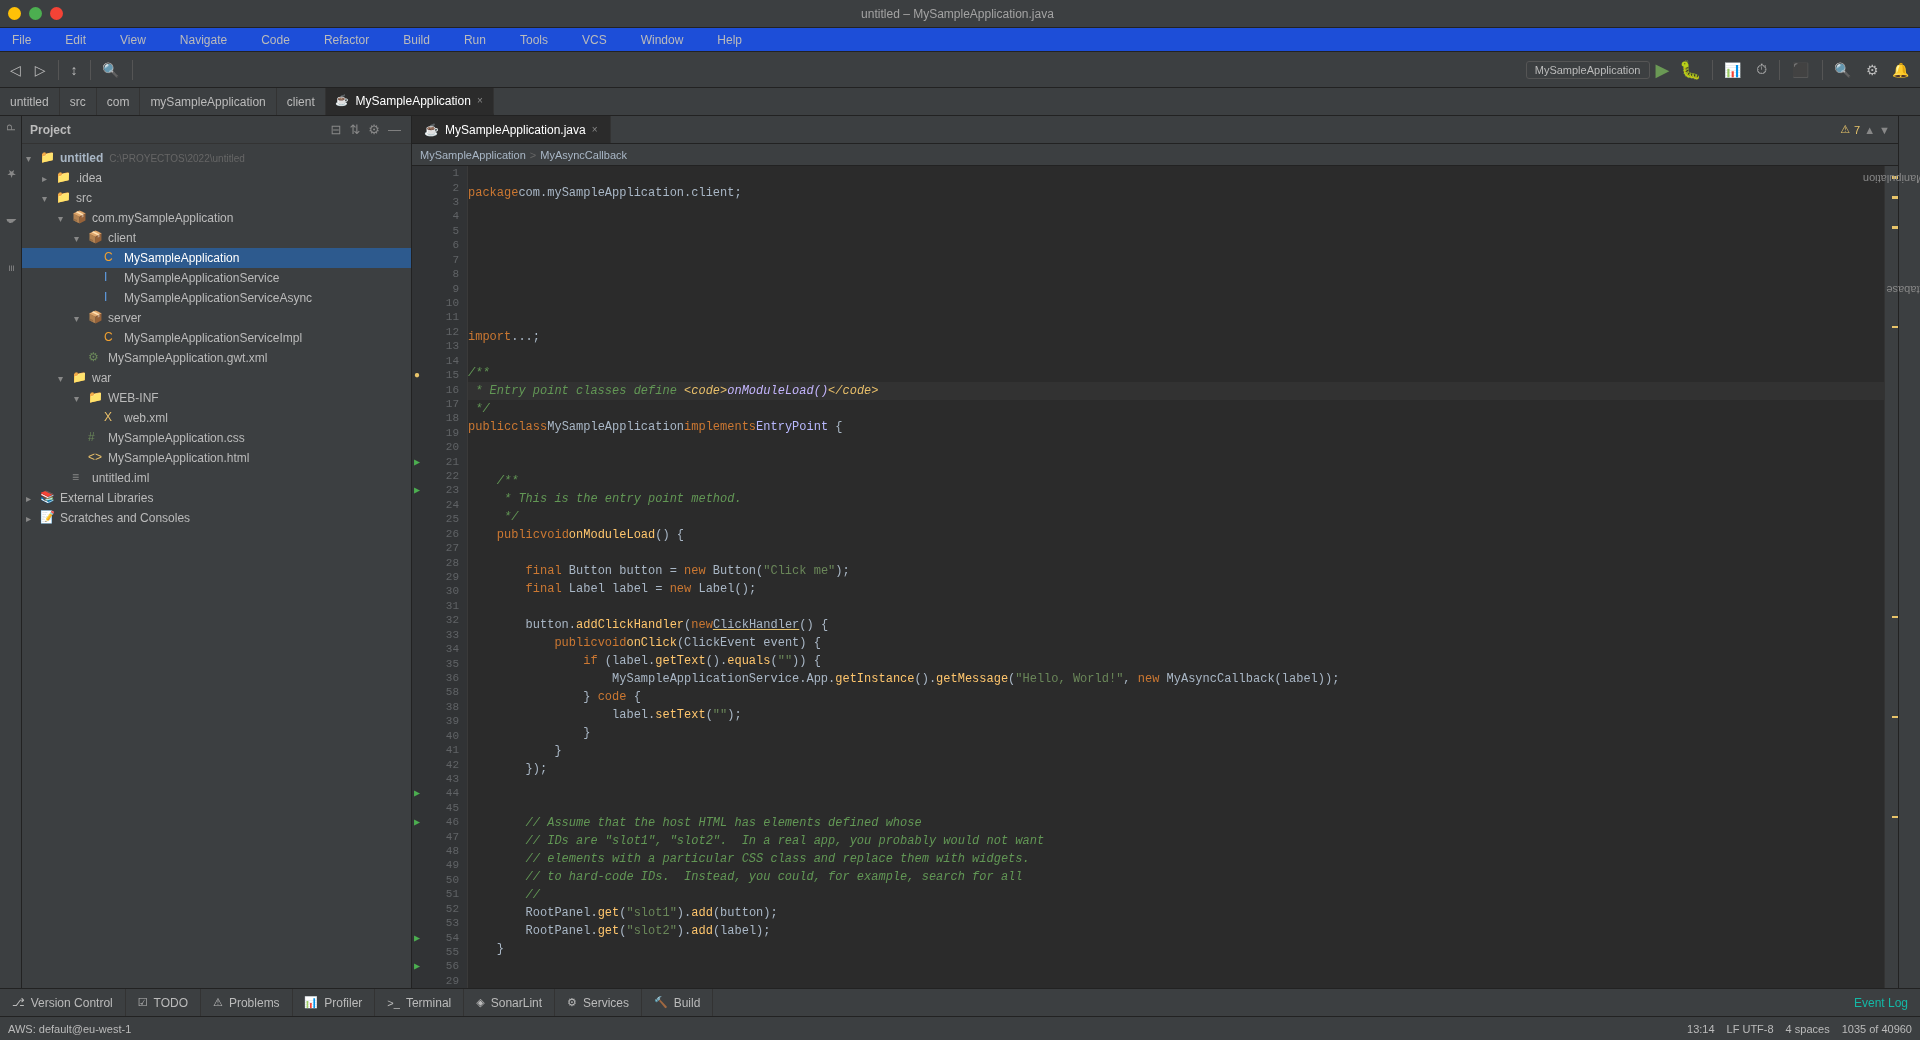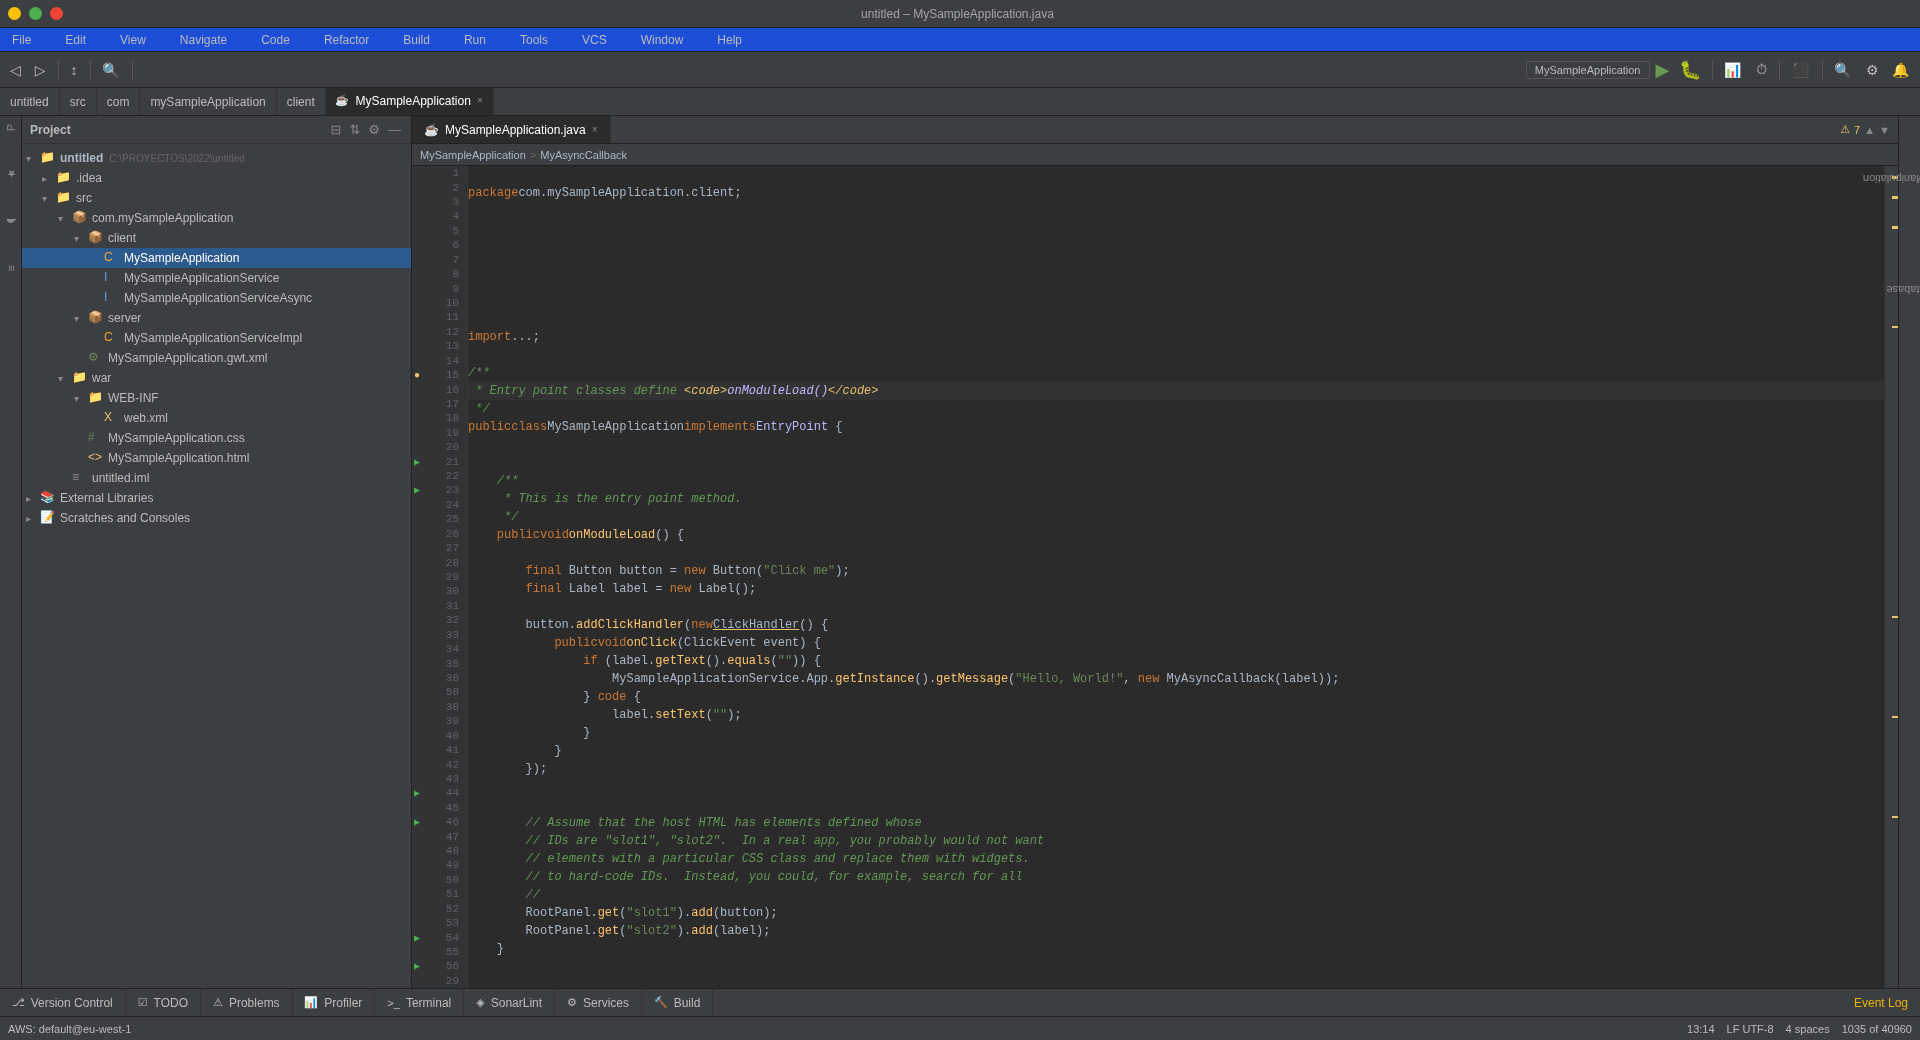--- a/index.html
+++ b/index.html
@@ -62,21 +62,21 @@
     
     .status-bar { background: #3c3f41; height: 24px; display: flex; align-items: center; padding: 0 8px; border-top: 1px solid #222; flex-shrink: 0; font-size: 11px; color: #bbb; gap: 16px; }
     .status-left { display: flex; gap: 12px; align-items: center; flex: 1; }
     .status-right { display: flex; gap: 12px; align-items: center; }
     .status-item { cursor: pointer; }
 
     
     .bottom-toolbar { background: #3c3f41; height: 28px; display: flex; align-items: stretch; border-top: 1px solid #222; flex-shrink: 0; }
     .bottom-tab { display: flex; align-items: center; padding: 0 12px; gap: 6px; cursor: pointer; font-size: 12px; color: #bbb; border-right: 1px solid #333; }
     .bottom-tab .icon { font-size: 11px; }
-    .event-log { margin-left: auto; padding: 0 12px; display: flex; align-items: center; color: #eab308; font-size: 12px; cursor: pointer; }
+    .event-log { margin-left: auto; padding: 0 12px; display: flex; align-items: center; color: #14b8a6; font-size: 12px; cursor: pointer; }
   </style>
 </head>
 <body>
 
 <div class="title-bar">
   <div class="title-bar-btn minimize"></div>
   <div class="title-bar-btn maximize"></div>
   <div class="title-bar-btn close"></div>
   <div class="title-bar-title">untitled – MySampleApplication.java</div>
   <div style="width:60px"></div>

